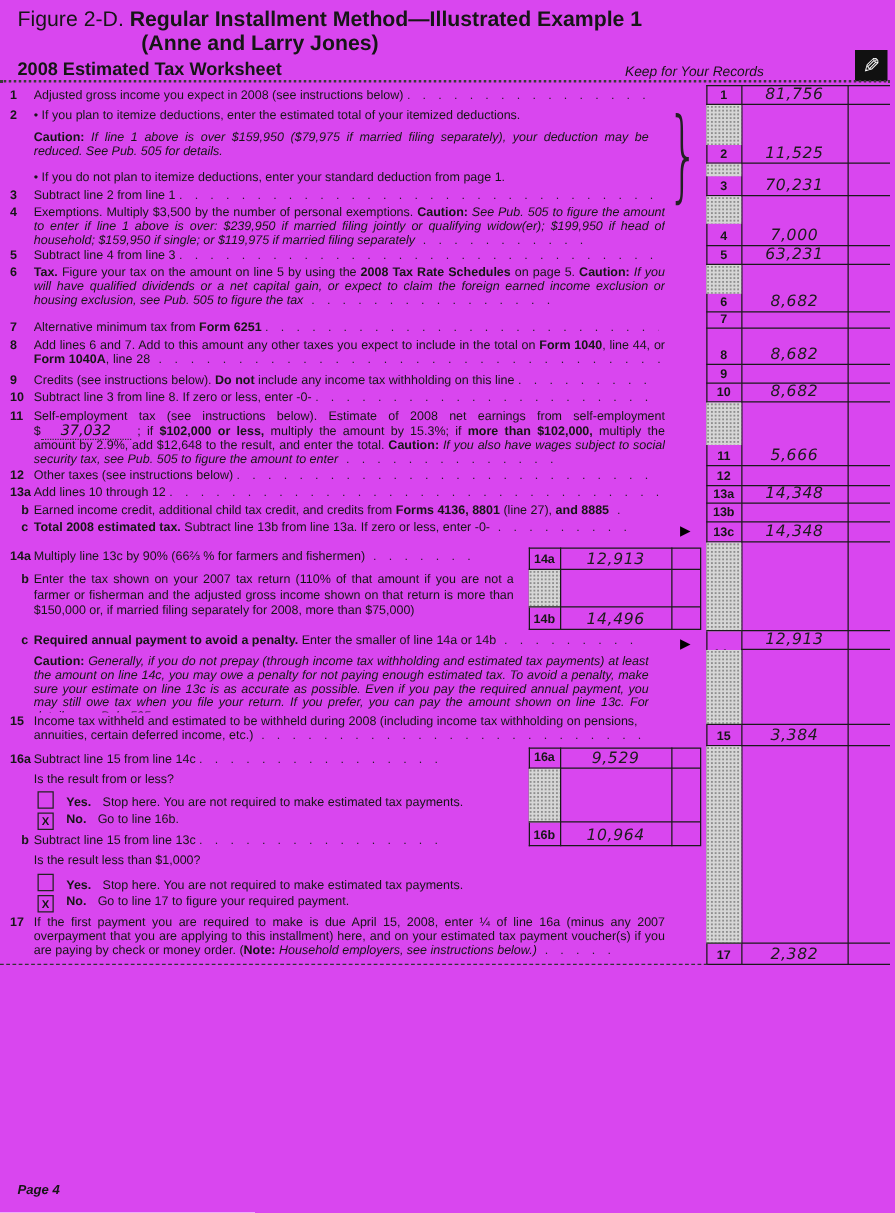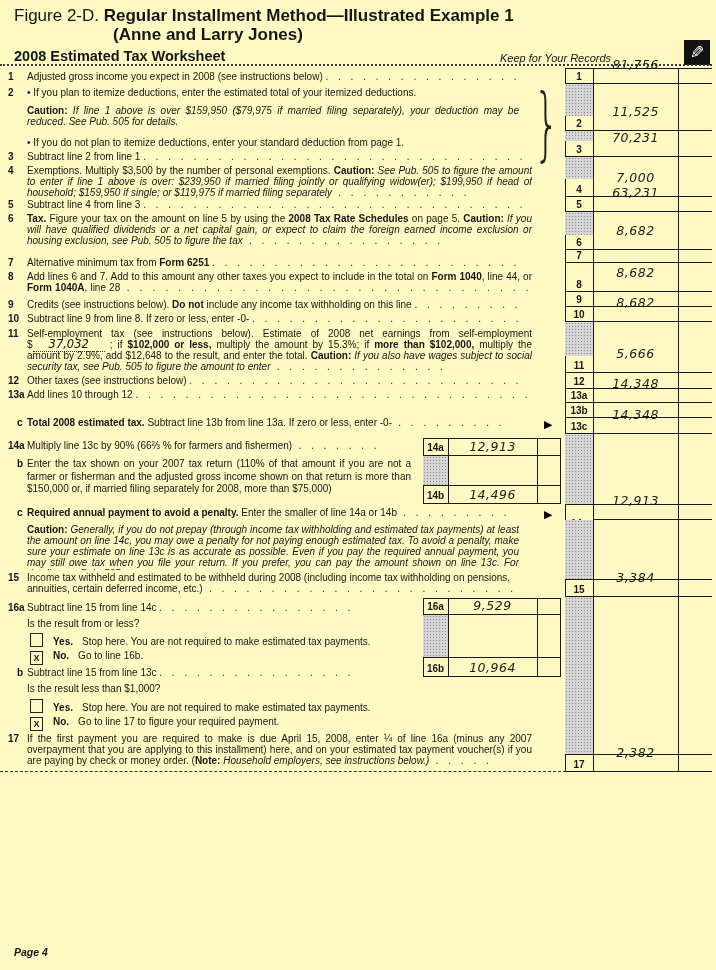--- a/index.html
+++ b/index.html
@@ -1,16 +1,16 @@
 <!DOCTYPE html>
 <html><head>
 <meta charset="utf-8">
 <style>
   html,body{margin:0;padding:0;background:#fff;}
-  .page{position:relative;width:716px;height:970px;background:#fef9c3;overflow:hidden;
+  .page{position:relative;width:716px;height:970px;background:#d946ef;overflow:hidden;
         font-family:"Liberation Sans","DejaVu Sans",sans-serif;font-size:10px;color:#161616;}
   .b{font-weight:bold;}
   .i{font-style:italic;}
   
   .fig-title{position:absolute;left:14px;top:6px;font-size:17px;line-height:19px;}
   .fig-sub{position:absolute;left:113px;top:25px;font-size:17px;font-weight:bold;}
   .ws-title{position:absolute;left:14px;top:48px;font-size:14.5px;font-weight:bold;}
   .keep{position:absolute;left:500px;top:52px;width:176px;text-align:left;font-style:italic;font-size:11px;}
   .rule{position:absolute;left:0;top:64px;width:712px;border-bottom:2px dotted #3a3a3a;}
   .pencil{position:absolute;left:684px;top:40px;width:26px;height:25px;background:#111;
@@ -33,21 +33,21 @@
   .hw{font-family:"DejaVu Sans",sans-serif;font-style:italic;font-size:12.5px;letter-spacing:0.5px;color:#1c1c1c;}
   .hw-il{font-family:"DejaVu Sans",sans-serif;font-style:italic;font-size:11.5px;
          border-bottom:1.4px dotted #333;padding:0 16px;}
   
   .vl{position:absolute;width:1px;background:#1a1a1a;}
   .hl{position:absolute;height:1px;background:#1a1a1a;}
   .cell{position:absolute;box-sizing:border-box;border-bottom:1px solid #1a1a1a;
         display:flex;align-items:flex-end;justify-content:center;}
   .nocell{border-bottom:none;}
   .num{left:565px;width:28px;font-weight:bold;padding-bottom:1px;}
-  .amt{left:593px;width:119px;padding-right:34px;padding-bottom:11px;}
+  .amt{left:593px;width:119px;padding-right:34px;padding-bottom:1px;}
   .gray{background-color:#d6d6d6;background-image:radial-gradient(circle,#8d8d8d 0.8px,rgba(0,0,0,0) 1px);
         background-size:3px 3px;}
   .inum{left:423px;width:25px;font-weight:bold;padding-bottom:2px;}
   .iamt{left:448px;width:112px;padding-right:23px;padding-bottom:1px;}
   .brace{position:absolute;left:521px;top:84px;font-size:80px;line-height:80px;font-weight:100;
          transform:scaleX(0.5);color:#222;font-family:"DejaVu Sans",sans-serif;}
   .arrow{position:absolute;left:544px;font-size:11px;color:#000;}
   .dashend{position:absolute;left:0;top:771px;width:566px;border-bottom:1.6px dashed #333;}
   .pgfoot{position:absolute;left:14px;top:946px;font-weight:bold;font-size:10.5px;font-style:italic;}
 </style>
@@ -79,28 +79,29 @@
   <div class="ln one" style="top:199px"><span class="no">5</span><span class="tx"><span>Subtract line 4 from line 3</span> <span class="dots">. . . . . . . . . . . . . . . . . . . . . . . . . . . . . . . . . . . . . . . . . . . . . . . . . . . .</span></span></div>
 
   <div class="ln just" style="top:213px"><span class="no">6</span><span class="tx" style="width:505px;height:36px;overflow:hidden"><span class="b">Tax.</span><span> Figure your tax on the amount on line 5 by using the </span><span class="b">2008 Tax Rate Schedules</span><span> on page 5. </span><span class="b">Caution:</span><span class="i"> If you will have qualified dividends or a net capital gain, or expect to claim the foreign earned income exclusion or housing exclusion, see Pub. 505 to figure the tax</span><span class="dots"> . . . . . . . . . . . . . . . .</span></span></div>
 
   <div class="ln one" style="top:257px"><span class="no">7</span><span class="tx"><span>Alternative minimum tax from </span><span class="b">Form 6251</span> <span class="dots">. . . . . . . . . . . . . . . . . . . . . . . . . . . . . . . . . . . . . . . .</span></span></div>
 
   <div class="ln just" style="top:271px"><span class="no">8</span><span class="tx" style="width:505px;height:26px;overflow:hidden"><span>Add lines 6 and 7. Add to this amount any other taxes you expect to include in the total on </span><span class="b">Form 1040</span><span>, line 44, or </span><span class="b">Form 1040A</span><span>, line 28</span><span class="dots"> . . . . . . . . . . . . . . . . . . . . . . . . . . . . . . . . . . . . . .</span></span></div>
 
   <div class="ln one" style="top:299px"><span class="no">9</span><span class="tx"><span>Credits (see instructions below). </span><span class="b">Do not</span><span> include any income tax withholding on this line</span> <span class="dots">. . . . . . . . . . . . . . . .</span></span></div>
 
-  <div class="ln one" style="top:313px"><span class="no">10</span><span class="tx"><span>Subtract line 9 from line 8. If zero or less, enter -0-</span> <span class="dots">. . . . . . . . . . . . . . . . . . . . . . . . . . . . . . . . . . . .</span></span></div>
+  <div class="ln one" style="top:313px"><span class="no">10</span><span class="tx"><span>Subtract line 3 from line 8. If zero or less, enter -0-</span> <span class="dots">. . . . . . . . . . . . . . . . . . . . . . . . . . . . . . . . . . . .</span></span></div>
 
   <div class="ln just" style="top:328px"><span class="no">11</span><span class="tx" style="width:505px;height:46px;overflow:hidden"><span>Self-employment tax (see instructions below). Estimate of 2008 net earnings from self-employment $</span><span class="hw-il">37,032</span><span> ; if </span><span class="b">$102,000 or less,</span><span> multiply the amount by 15.3%; if </span><span class="b">more than $102,000,</span><span> multiply the amount by 2.9%, add $12,648 to the result, and enter the total. </span><span class="b">Caution:</span><span class="i"> If you also have wages subject to social security tax, see Pub. 505 to figure the amount to enter</span><span class="dots"> . . . . . . . . . . . . . .</span></span></div>
 
   <div class="ln one" style="top:375px"><span class="no">12</span><span class="tx"><span>Other taxes (see instructions below)</span> <span class="dots">. . . . . . . . . . . . . . . . . . . . . . . . . . . . . . . . . . . . . . . . . . . . .</span></span></div>
 
   <div class="ln one" style="top:389px"><span class="no">13a</span><span class="tx"><span>Add lines 10 through 12</span> <span class="dots">. . . . . . . . . . . . . . . . . . . . . . . . . . . . . . . . . . . . . . . . . . . . . . . . .</span></span></div>
 
+  <div class="ln one" style="top:403px"><span class="no lt">b</span><span class="tx"><span>Earned income credit, additional child tax credit, and credits from </span><span class="b">Forms 4136, 8801</span><span> (line 27), </span><span class="b">and 8885</span><span class="dots"> .</span></span></div>
 
   <div class="ln one" style="top:417px"><span class="no lt">c</span><span class="tx" style="width:480px"><span class="b">Total 2008 estimated tax.</span><span> Subtract line 13b from line 13a. If zero or less, enter -0-</span><span class="dots"> . . . . . . . . .</span></span></div>
   <div class="arrow" style="top:418px">▶</div>
 
   <div class="ln one" style="top:440px"><span class="no">14a</span><span class="tx" style="width:390px"><span>Multiply line 13c by 90% (66⅔ % for farmers and fishermen)</span><span class="dots"> . . . . . . .</span></span></div>
 
   <div class="ln just" style="top:458px"><span class="no lt">b</span><span class="tx" style="width:384px;height:40px;overflow:hidden;line-height:12.5px"><span>Enter the tax shown on your 2007 tax return (110% of that amount if you are not a farmer or fisherman and the adjusted gross income shown on that return is more than $150,000 or, if married filing separately for 2008, more than $75,000)</span></span></div>
 
   <div class="ln one" style="top:507px"><span class="no lt">c</span><span class="tx" style="width:480px"><span class="b">Required annual payment to avoid a penalty.</span><span> Enter the smaller of line 14a or 14b</span><span class="dots"> . . . . . . . . .</span></span></div>
   <div class="arrow" style="top:508px">▶</div>

